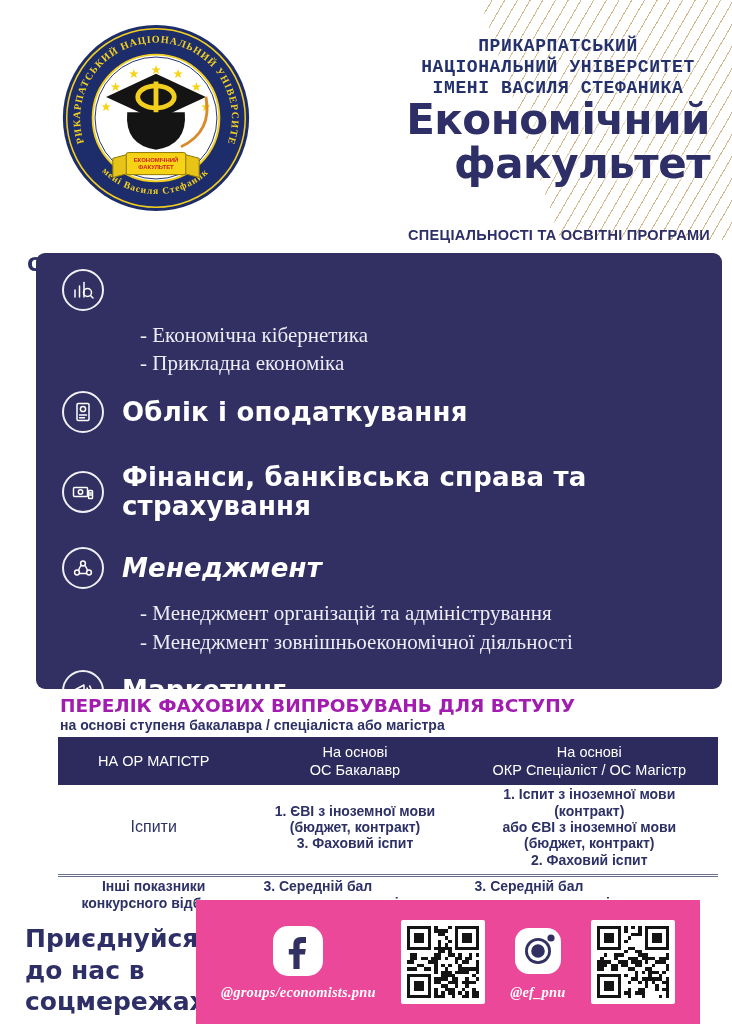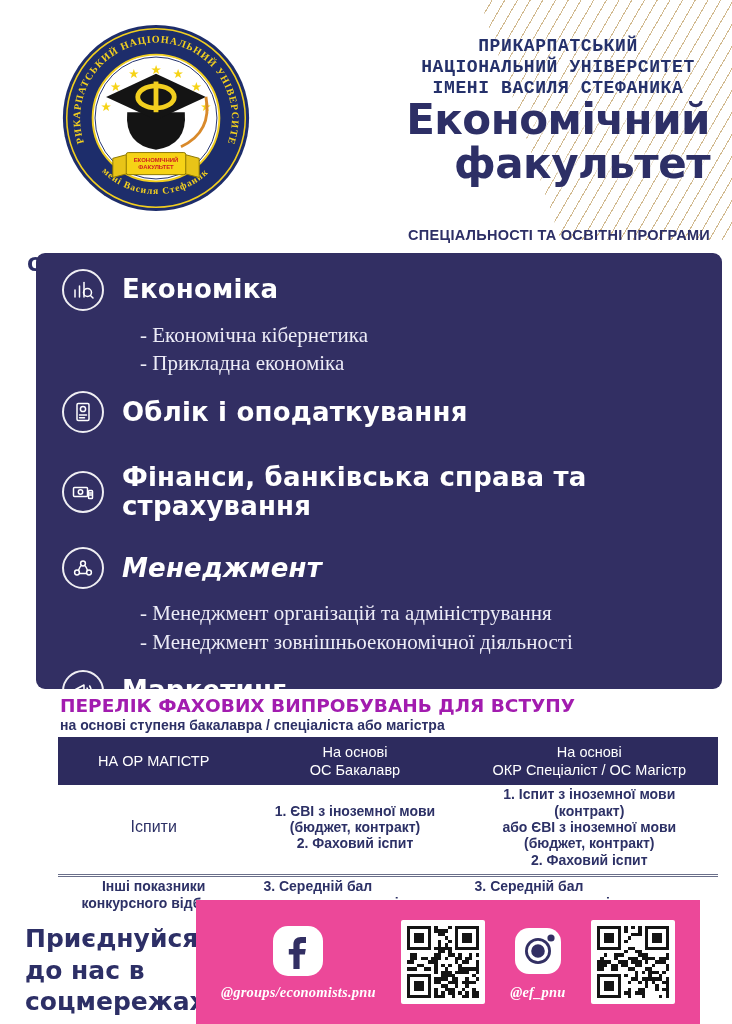--- a/index.html
+++ b/index.html
@@ -152,21 +152,20 @@
     <div class="spec-row mb1">
       <span class="spec-icon">
         <svg viewBox="0 0 24 24">
             <path d="M4 19V12"></path>
             <path d="M8.5 19V8"></path>
             <path d="M13 19V4.5"></path>
             <circle cx="16.5" cy="14.5" r="4"></circle>
             <path d="M19.5 17.5 L22 20"></path>
           </svg>
       </span>
-      <span class="spec-title">Економіка</span>
     </div>
     <div class="spec-programs">- Економічна кібернетика
 - Прикладна економіка</div>
 
     <div class="spec-row mb2">
       <span class="spec-icon">
         <svg viewBox="0 0 24 24">
             <rect x="6" y="3.5" width="12" height="17" rx="1.2"></rect>
             <circle cx="12" cy="9" r="2.6"></circle>
             <path d="M8.5 15h7"></path>
@@ -234,21 +233,21 @@
 ОС Бакалавр</th>
         <th>На основі
 ОКР Спеціаліст / ОС Магістр</th>
       </tr>
     </thead>
     <tbody>
       <tr class="row1">
         <td class="lbl">Іспити</td>
         <td class="cell">1. ЄВІ з іноземної мови
 (бюджет, контракт)
-2. Фаховий іспит</td>
+3. Фаховий іспит</td>
         <td class="cell">1. Іспит з іноземної мови
 (контракт)
 або ЄВІ з іноземної мови
 (бюджет, контракт)
 2. Фаховий іспит</td>
       </tr>
       <tr class="row2">
         <td class="lbl">Інші показники
 конкурсного відбору</td>
         <td class="cell">3. Середній бал

